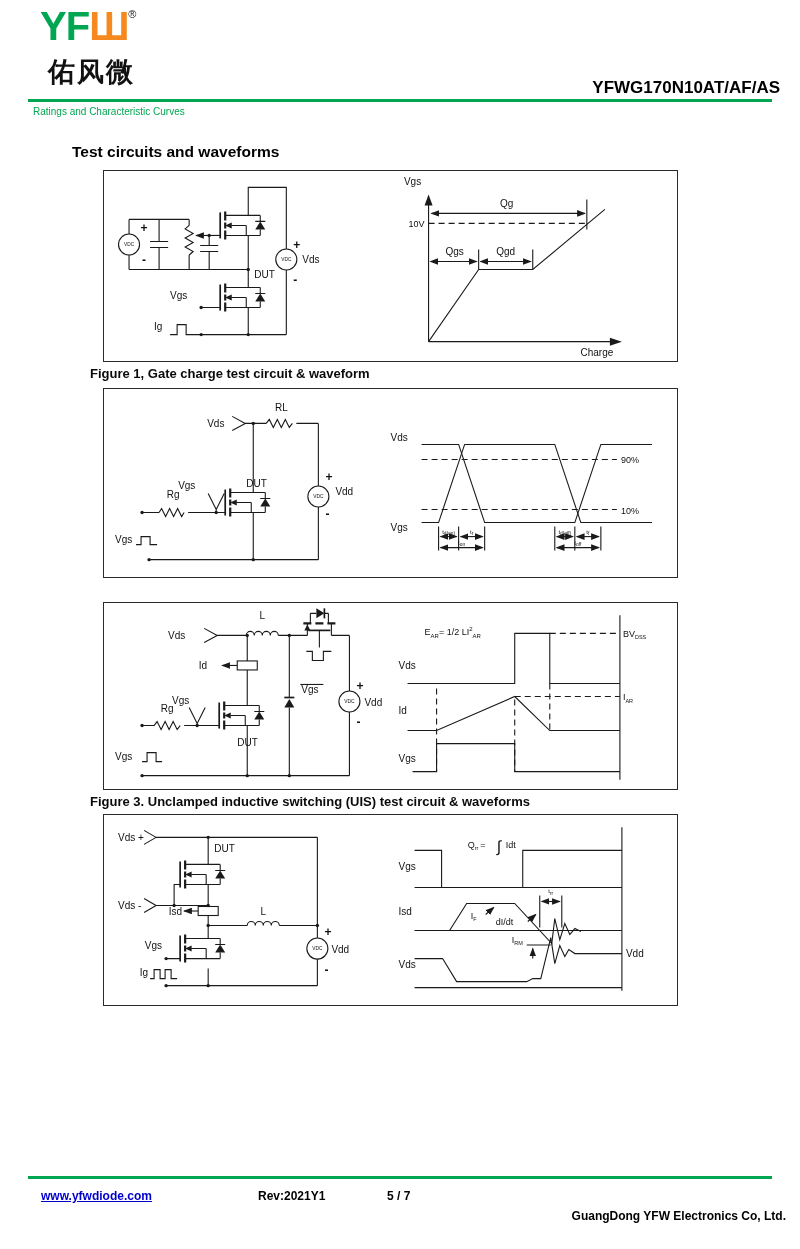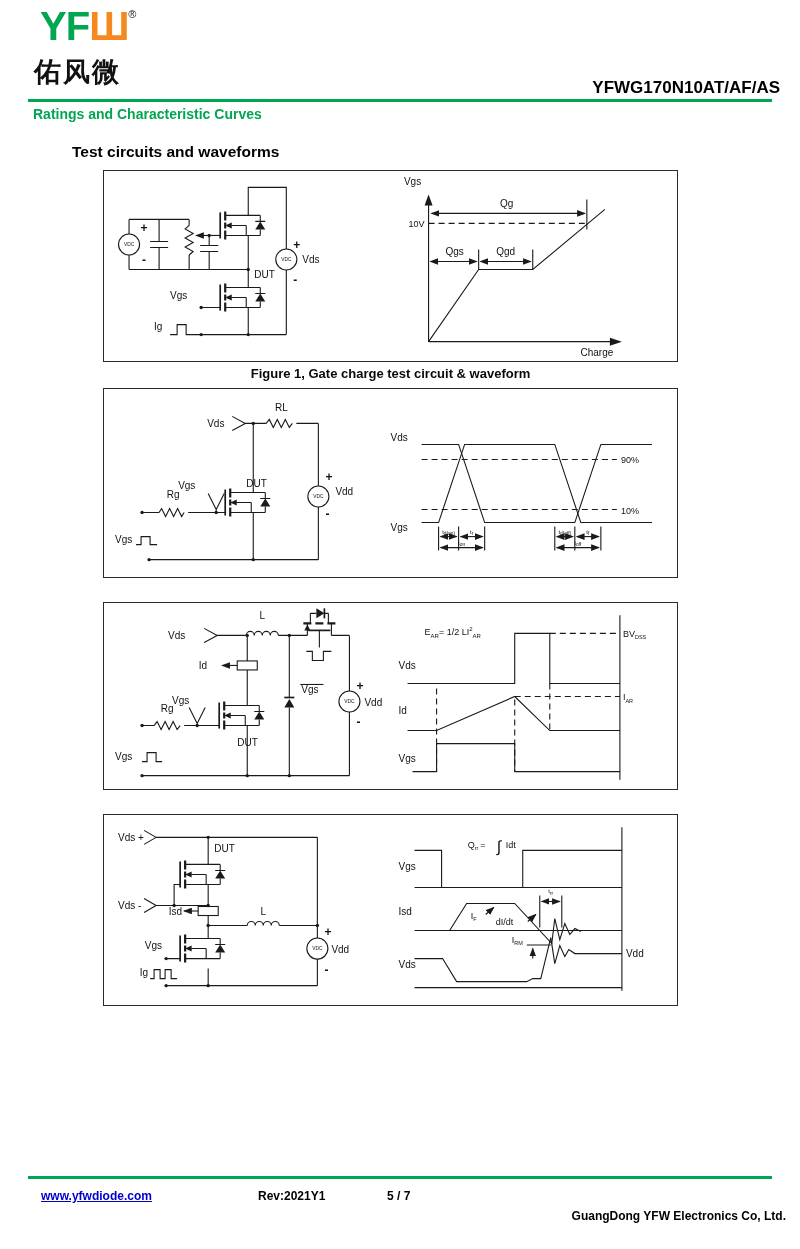--- a/index.html
+++ b/index.html
@@ -3,32 +3,32 @@
 <meta charset="utf-8">
 <style>
   html,body{margin:0;padding:0;background:#888;}
   #page{position:relative;width:800px;height:1249px;background:#ffffff;
         font-family:"Liberation Sans","DejaVu Sans",sans-serif;overflow:hidden;padding-left:8px;}
   .abs{position:absolute;}
   
   #logo{top:4px;left:40px;font-weight:800;font-size:40px;line-height:1.1;letter-spacing:-1px;}
   #logo .yf{color:#00A651;} #logo .w{color:#F5891F;}
   #logo .reg{font-size:11px;color:#222;vertical-align:22px;letter-spacing:0;font-weight:400;}
-  #logo-cn{top:54px;left:34px;font-weight:700;font-size:27px;color:#111;letter-spacing:2px;}
+  #logo-cn{top:54px;left:48px;font-weight:700;font-size:27px;color:#111;letter-spacing:2px;}
   #partno{top:78px;right:28px;font-weight:700;font-size:17px;color:#000;}
   .greenrule{left:28px;width:744px;height:3px;background:#00A651;}
   #rule-top{top:99px;} #rule-bottom{top:1176px;}
-  #section-heading{top:106px;left:33px;font-weight:700;font-size:14px;color:#00A651;}
+  #section-heading{top:106px;left:33px;font-weight:400;font-size:10px;color:#00A651;}
   #page-title{top:143px;left:72px;font-weight:700;font-size:15.5px;color:#000;text-align:center;}
   
   .figbox{left:103px;width:575px;border:1.5px solid #2b2b2b;box-sizing:border-box;background:#fff;}
   #box1{top:170px;height:192px;} #box2{top:388px;height:190px;}
   #box3{top:602px;height:188px;} #box4{top:814px;height:192px;}
   .figbox svg{position:absolute;left:0;top:0;width:100%;height:100%;}
-  .caption{left:103px;width:575px;text-align:center;font-weight:700;font-size:13px;color:#0a0a0a;}
+  .caption{left:90px;width:575px;text-align:left;font-weight:700;font-size:13px;color:#0a0a0a;}
   #cap1{top:366px;} #cap2{top:580px;} #cap3{top:794px;}
   #cap4{top:1017px;transform:translateX(-42px);}
   
   .footitem{top:1189px;font-weight:700;font-size:12px;color:#000;}
   #f-web{left:41px;color:#0000CC;text-decoration:underline;}
   #f-rev{left:258px;text-align:center;} #f-page{left:387px;} #f-co{right:22px;margin-top:20px;}
   
   svg .w{fill:none;stroke:#1a1a1a;stroke-width:1.1px;}
   svg .g2{stroke-width:1.7px;} svg .g3{stroke-width:2.2px;}
   svg .dash{stroke-dasharray:6 4;}
@@ -211,20 +211,21 @@
       <path class="w dash" d="M445,30 H515 M410,93 H515 M332,85 V168 M410,96 V168 M445,80 V127"></path>
       <text class="t9" x="320" y="32"><tspan>E</tspan><tspan class="t6" dy="2.5">AR</tspan><tspan dy="-2.5">= 1/2 LI</tspan><tspan class="t6" dy="-4">2</tspan><tspan class="t6" dy="6.5">AR</tspan></text>
       <text class="t9" x="518" y="34"><tspan>BV</tspan><tspan class="t55" dy="2">DSS</tspan></text>
       <text class="t9" x="518" y="97"><tspan>I</tspan><tspan class="t55" dy="2">AR</tspan></text>
       <text x="294" y="66">Vds</text>
       <text x="294" y="110">Id</text>
       <text x="294" y="158">Vgs</text>
     </g>
   </svg>
   </div>
+  <div class="abs caption" id="cap3">Figure 3. Unclamped inductive switching (UIS) test circuit &amp; waveforms</div>
 
   <div class="abs figbox" id="box4">
   <svg viewBox="0 0 572 189">
     <g>
       <path class="w" d="M40,15 L52,22 M40,29 L52,22 M52,22 H213 M40,83 L52,90 M40,97 L52,90 M52,90 H104 M76,69 H70 V90 M104,49 V22 M104,69 V91 M104,100 V110 M104,110 H143 M175,110 H213 M104,123 V110 M76,143 H62 M104,153 V170 M213,22 V122.5 M213,143.5 V170 M62,170 H213"></path>
       <path class="w" d="M143,110 a4,4 0 0 1 8,0 a4,4 0 0 1 8,0 a4,4 0 0 1 8,0 a4,4 0 0 1 8,0"></path>
       <rect class="w" x="94" y="91" width="20" height="9" fill="#fff"></rect>
       <path class="w" marker-end="url(#ah)" d="M94,95.5 L80,95.5"></path>
       <path class="w" d="M46,163 h4 v-9 h6 v9 h5 v-9 h6 v9 h6"></path>
       <use href="#nmos" x="90" y="59"></use>

